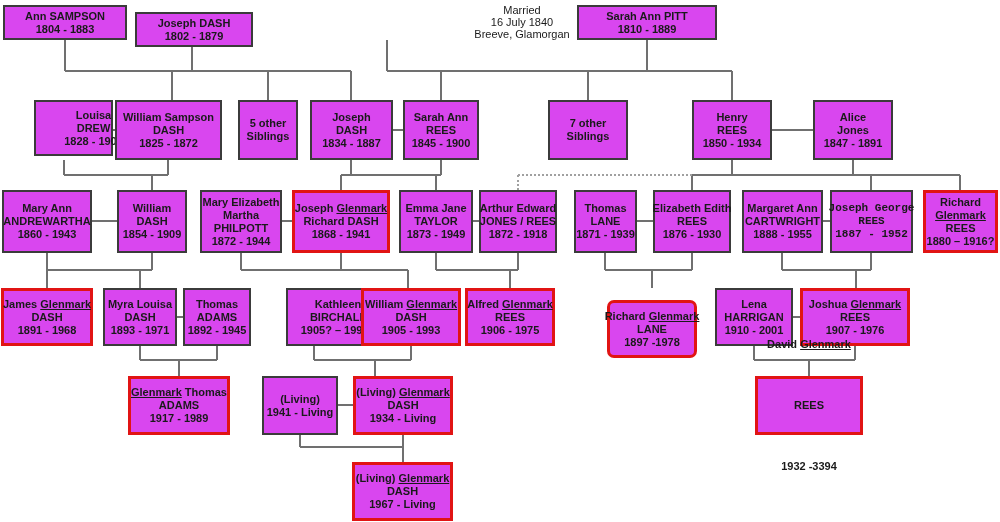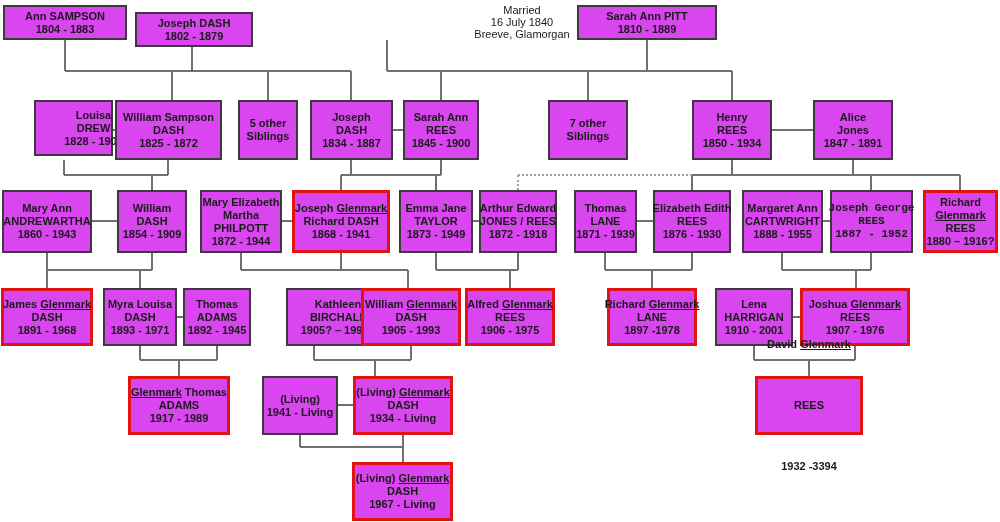--- a/index.html
+++ b/index.html
@@ -242,21 +242,21 @@
     <div class="node red" style="left: 361px; top: 288px; width: 100px; height: 58px;">
       <span class="ln">William <u>Glenmark</u></span>
       <span class="ln">DASH</span>
       <span class="ln">1905 - 1993</span>
     </div>
     <div class="node red" style="left: 465px; top: 288px; width: 90px; height: 58px;">
       <span class="ln">Alfred <u>Glenmark</u></span>
       <span class="ln">REES</span>
       <span class="ln">1906 - 1975</span>
     </div>
-    <div class="node red" style="left: 607px; top: 288px; width: 90px; height: 58px;">
+    <div class="node red" style="left: 607px; top: 300px; width: 90px; height: 58px; border-radius: 7px;">
       <span class="ln">Richard <u>Glenmark</u></span>
       <span class="ln">LANE</span>
       <span class="ln">1897 -1978</span>
     </div>
     <div class="node" style="left: 715px; top: 288px; width: 78px; height: 58px;">
       <span class="ln">Lena</span>
       <span class="ln">HARRIGAN</span>
       <span class="ln">1910 - 2001</span>
     </div>
     <div class="node red" style="left: 800px; top: 288px; width: 110px; height: 58px;">

